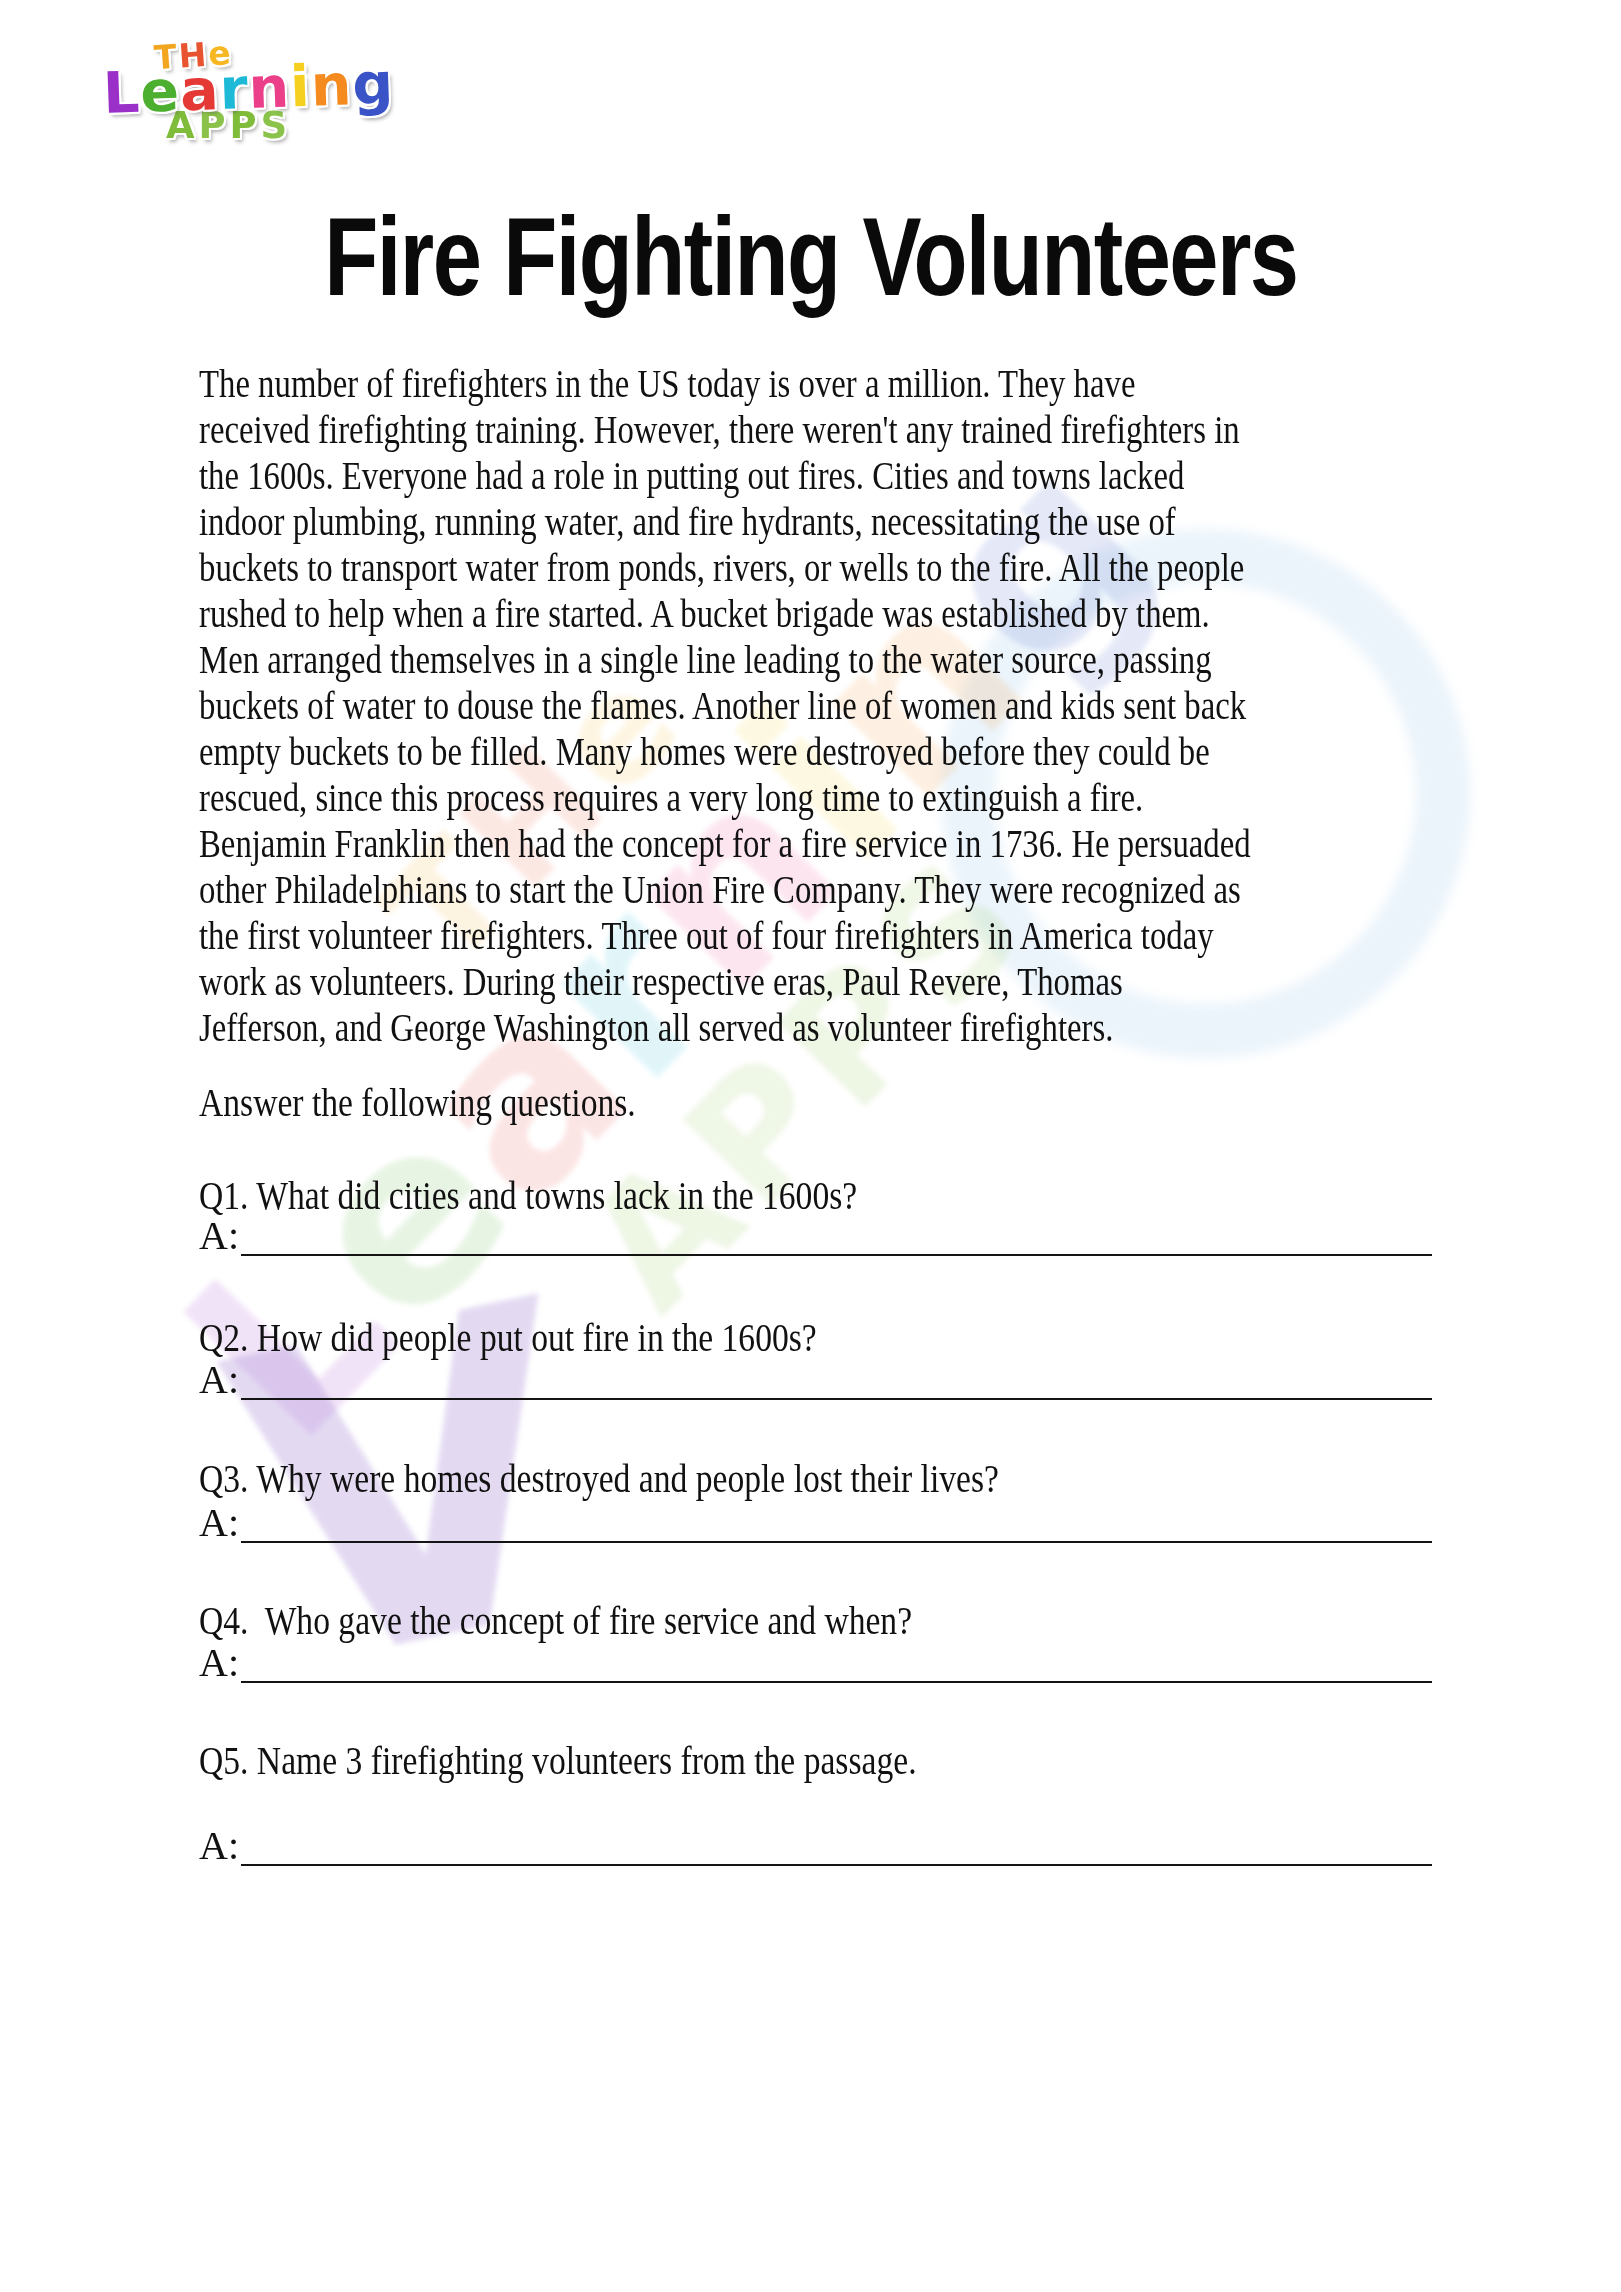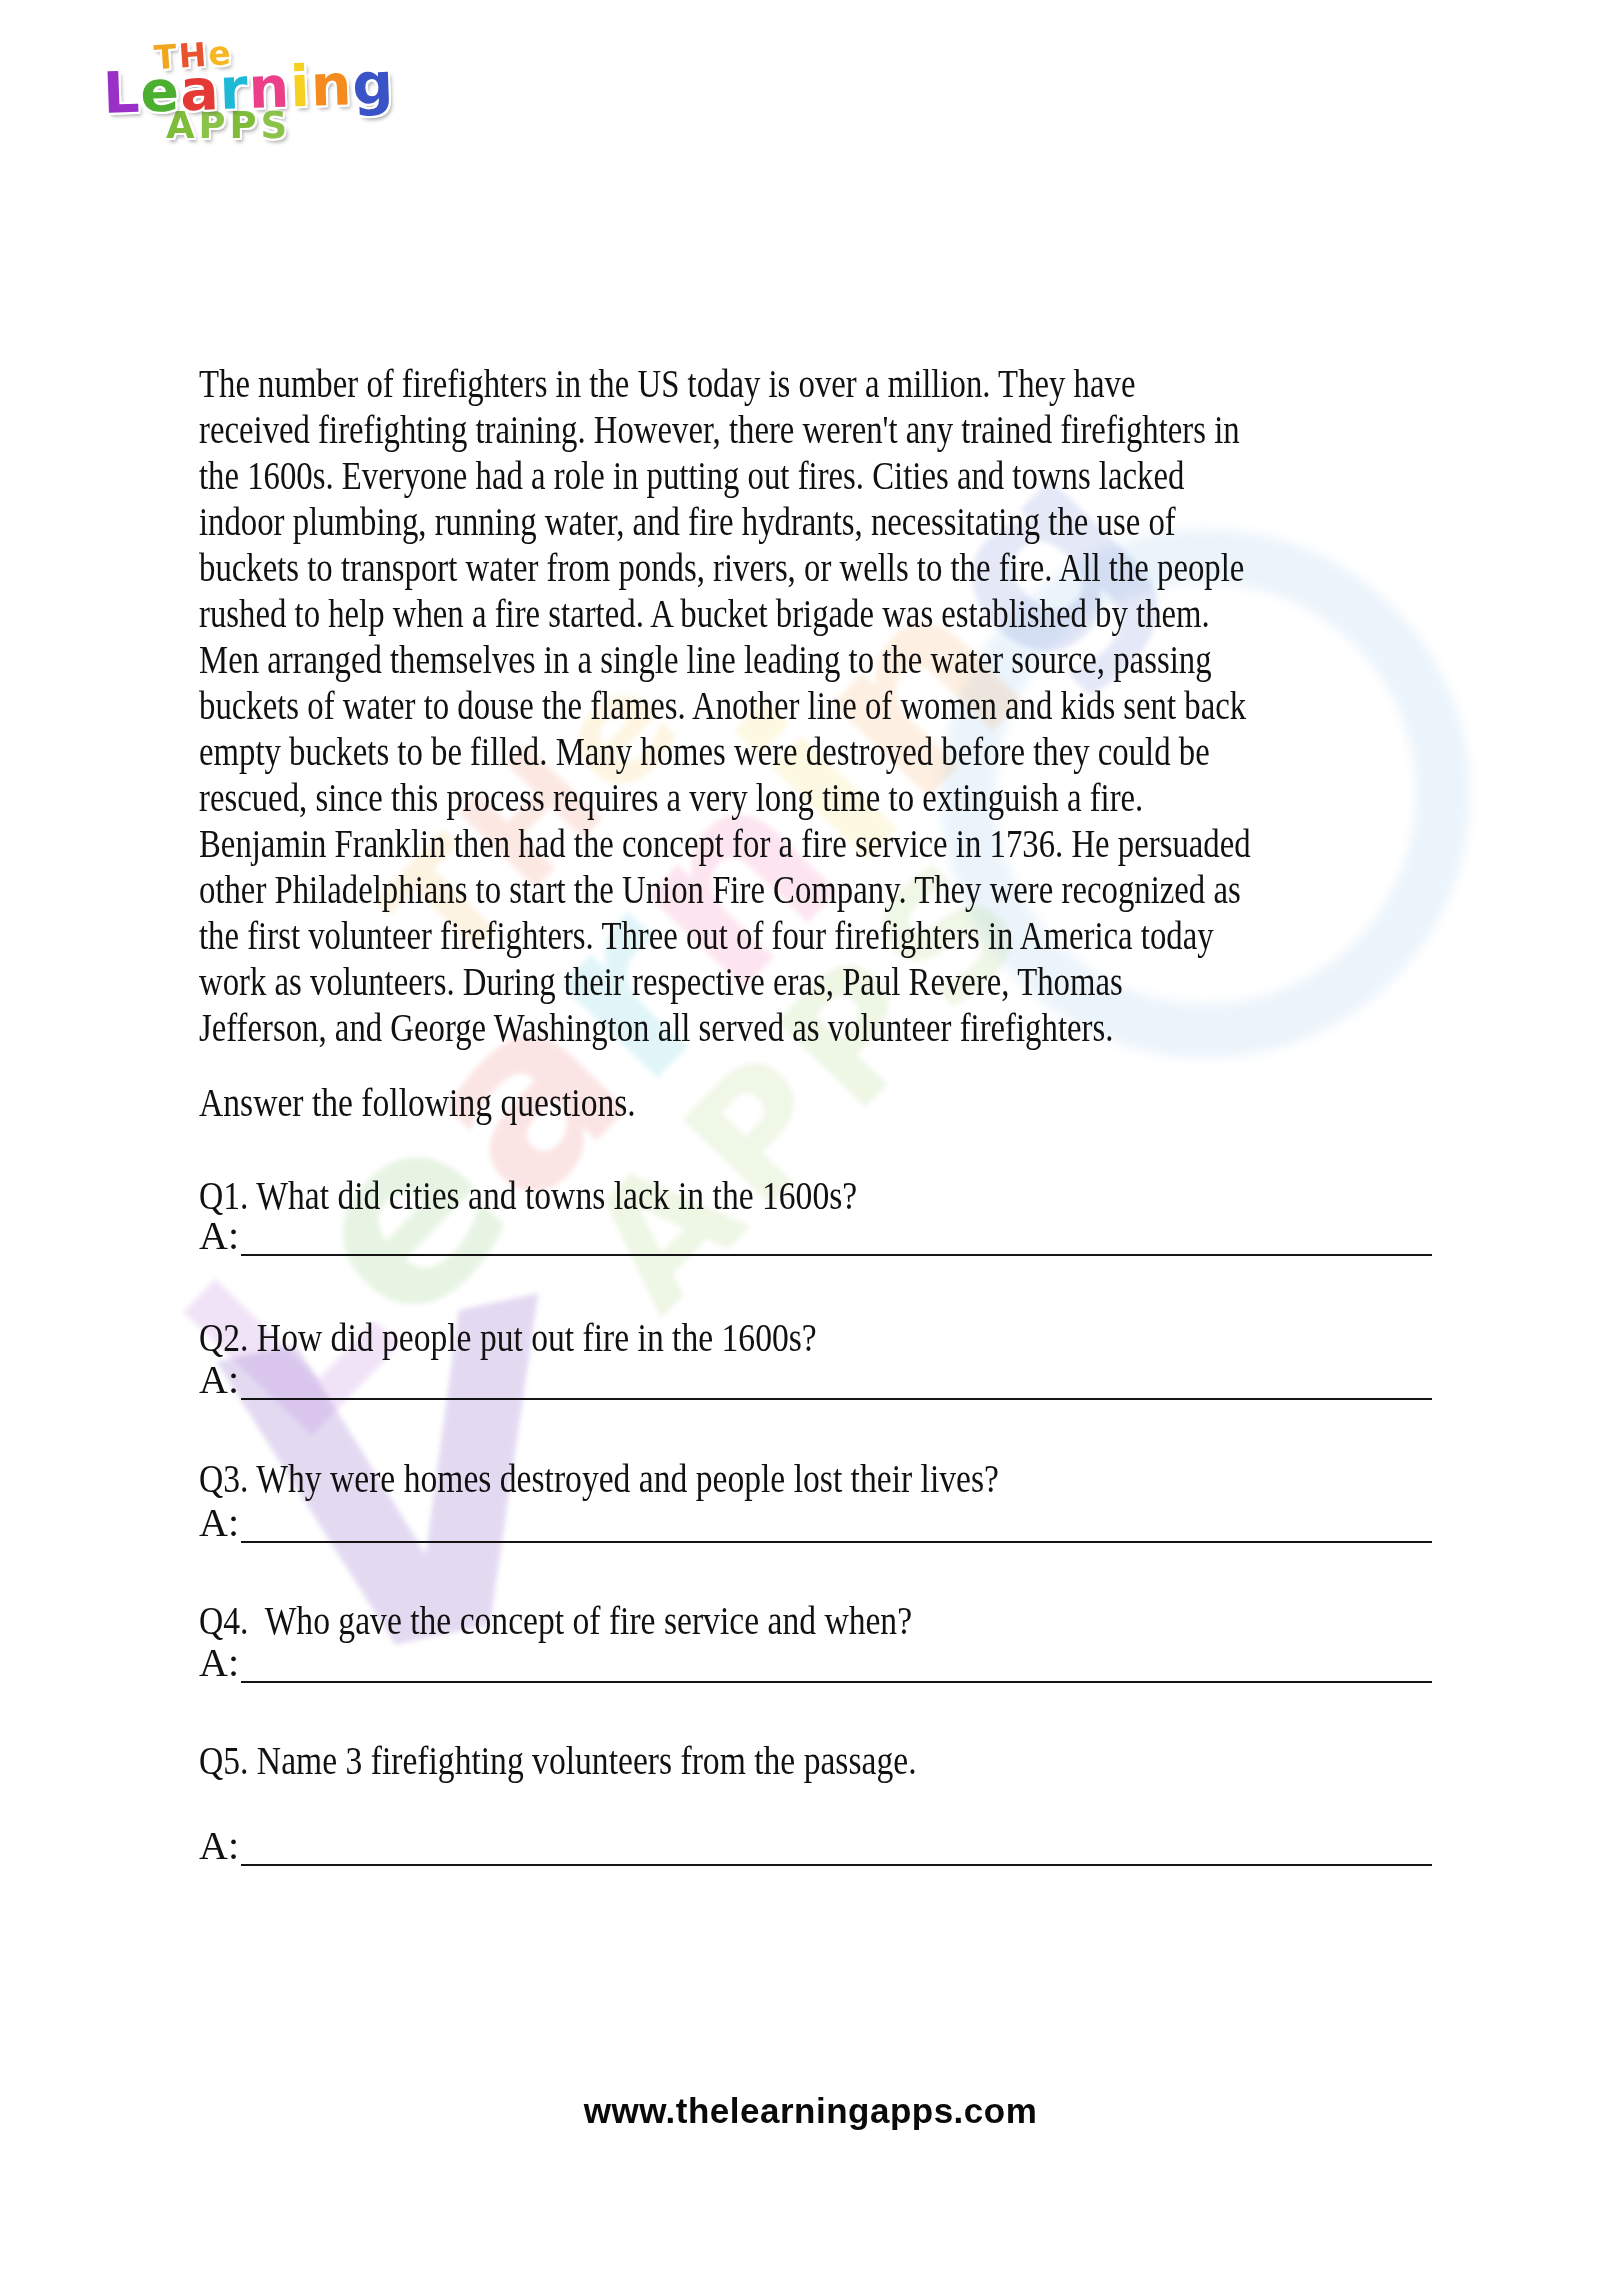--- a/index.html
+++ b/index.html
@@ -93,20 +93,23 @@
     <div class="w3"><span style="color: rgb(127, 188, 58);">A</span><span style="color: rgb(139, 195, 74);">P</span><span style="color: rgb(127, 188, 58);">P</span><span style="color: rgb(139, 195, 74);">S</span></div>
   </div>
   <div class="wm wm-check">V</div>
 
   <div class="logo">
     <div class="l1"><span style="color: rgb(242, 165, 31);">T</span><span style="color: rgb(232, 84, 47);">H</span><span style="color: rgb(246, 183, 35);">e</span></div>
     <div class="l2"><span style="color: rgb(155, 48, 201);">L</span><span style="color: rgb(76, 175, 47);">e</span><span style="color: rgb(229, 57, 53);">a</span><span style="color: rgb(31, 185, 216);">r</span><span style="color: rgb(236, 63, 138);">n</span><span style="color: rgb(246, 208, 32);">i</span><span style="color: rgb(245, 138, 31);">n</span><span style="color: rgb(58, 83, 198);">g</span></div>
     <div class="l3"><span style="color: rgb(127, 188, 58);">A</span><span style="color: rgb(139, 195, 74);">P</span><span style="color: rgb(127, 188, 58);">P</span><span style="color: rgb(139, 195, 74);">S</span></div>
   </div>
 
+  <div class="title-wrap">
+    <div class="title">Fire Fighting Volunteers</div>
+  </div>
 
   <div class="passage condensed">
     <div>The number of firefighters in the US today is over a million. They have</div>
     <div>received firefighting training. However, there weren't any trained firefighters in</div>
     <div>the 1600s. Everyone had a role in putting out fires. Cities and towns lacked</div>
     <div>indoor plumbing, running water, and fire hydrants, necessitating the use of</div>
     <div>buckets to transport water from ponds, rivers, or wells to the fire. All the people</div>
     <div>rushed to help when a fire started. A bucket brigade was established by them.</div>
     <div>Men arranged themselves in a single line leading to the water source, passing</div>
     <div>buckets of water to douse the flames. Another line of women and kids sent back</div>
@@ -144,16 +147,15 @@
     <span class="alabel">A:</span>
     <span class="aline"></span>
   </div>
 
   <div class="qtext q5 condensed">Q5. Name 3 firefighting volunteers from the passage.</div>
   <div class="arow a5">
     <span class="alabel">A:</span>
     <span class="aline"></span>
   </div>
 
-  <div class="footer">www.thelearningapps.com</div>
 
 </div>
 
 
 </body></html>

